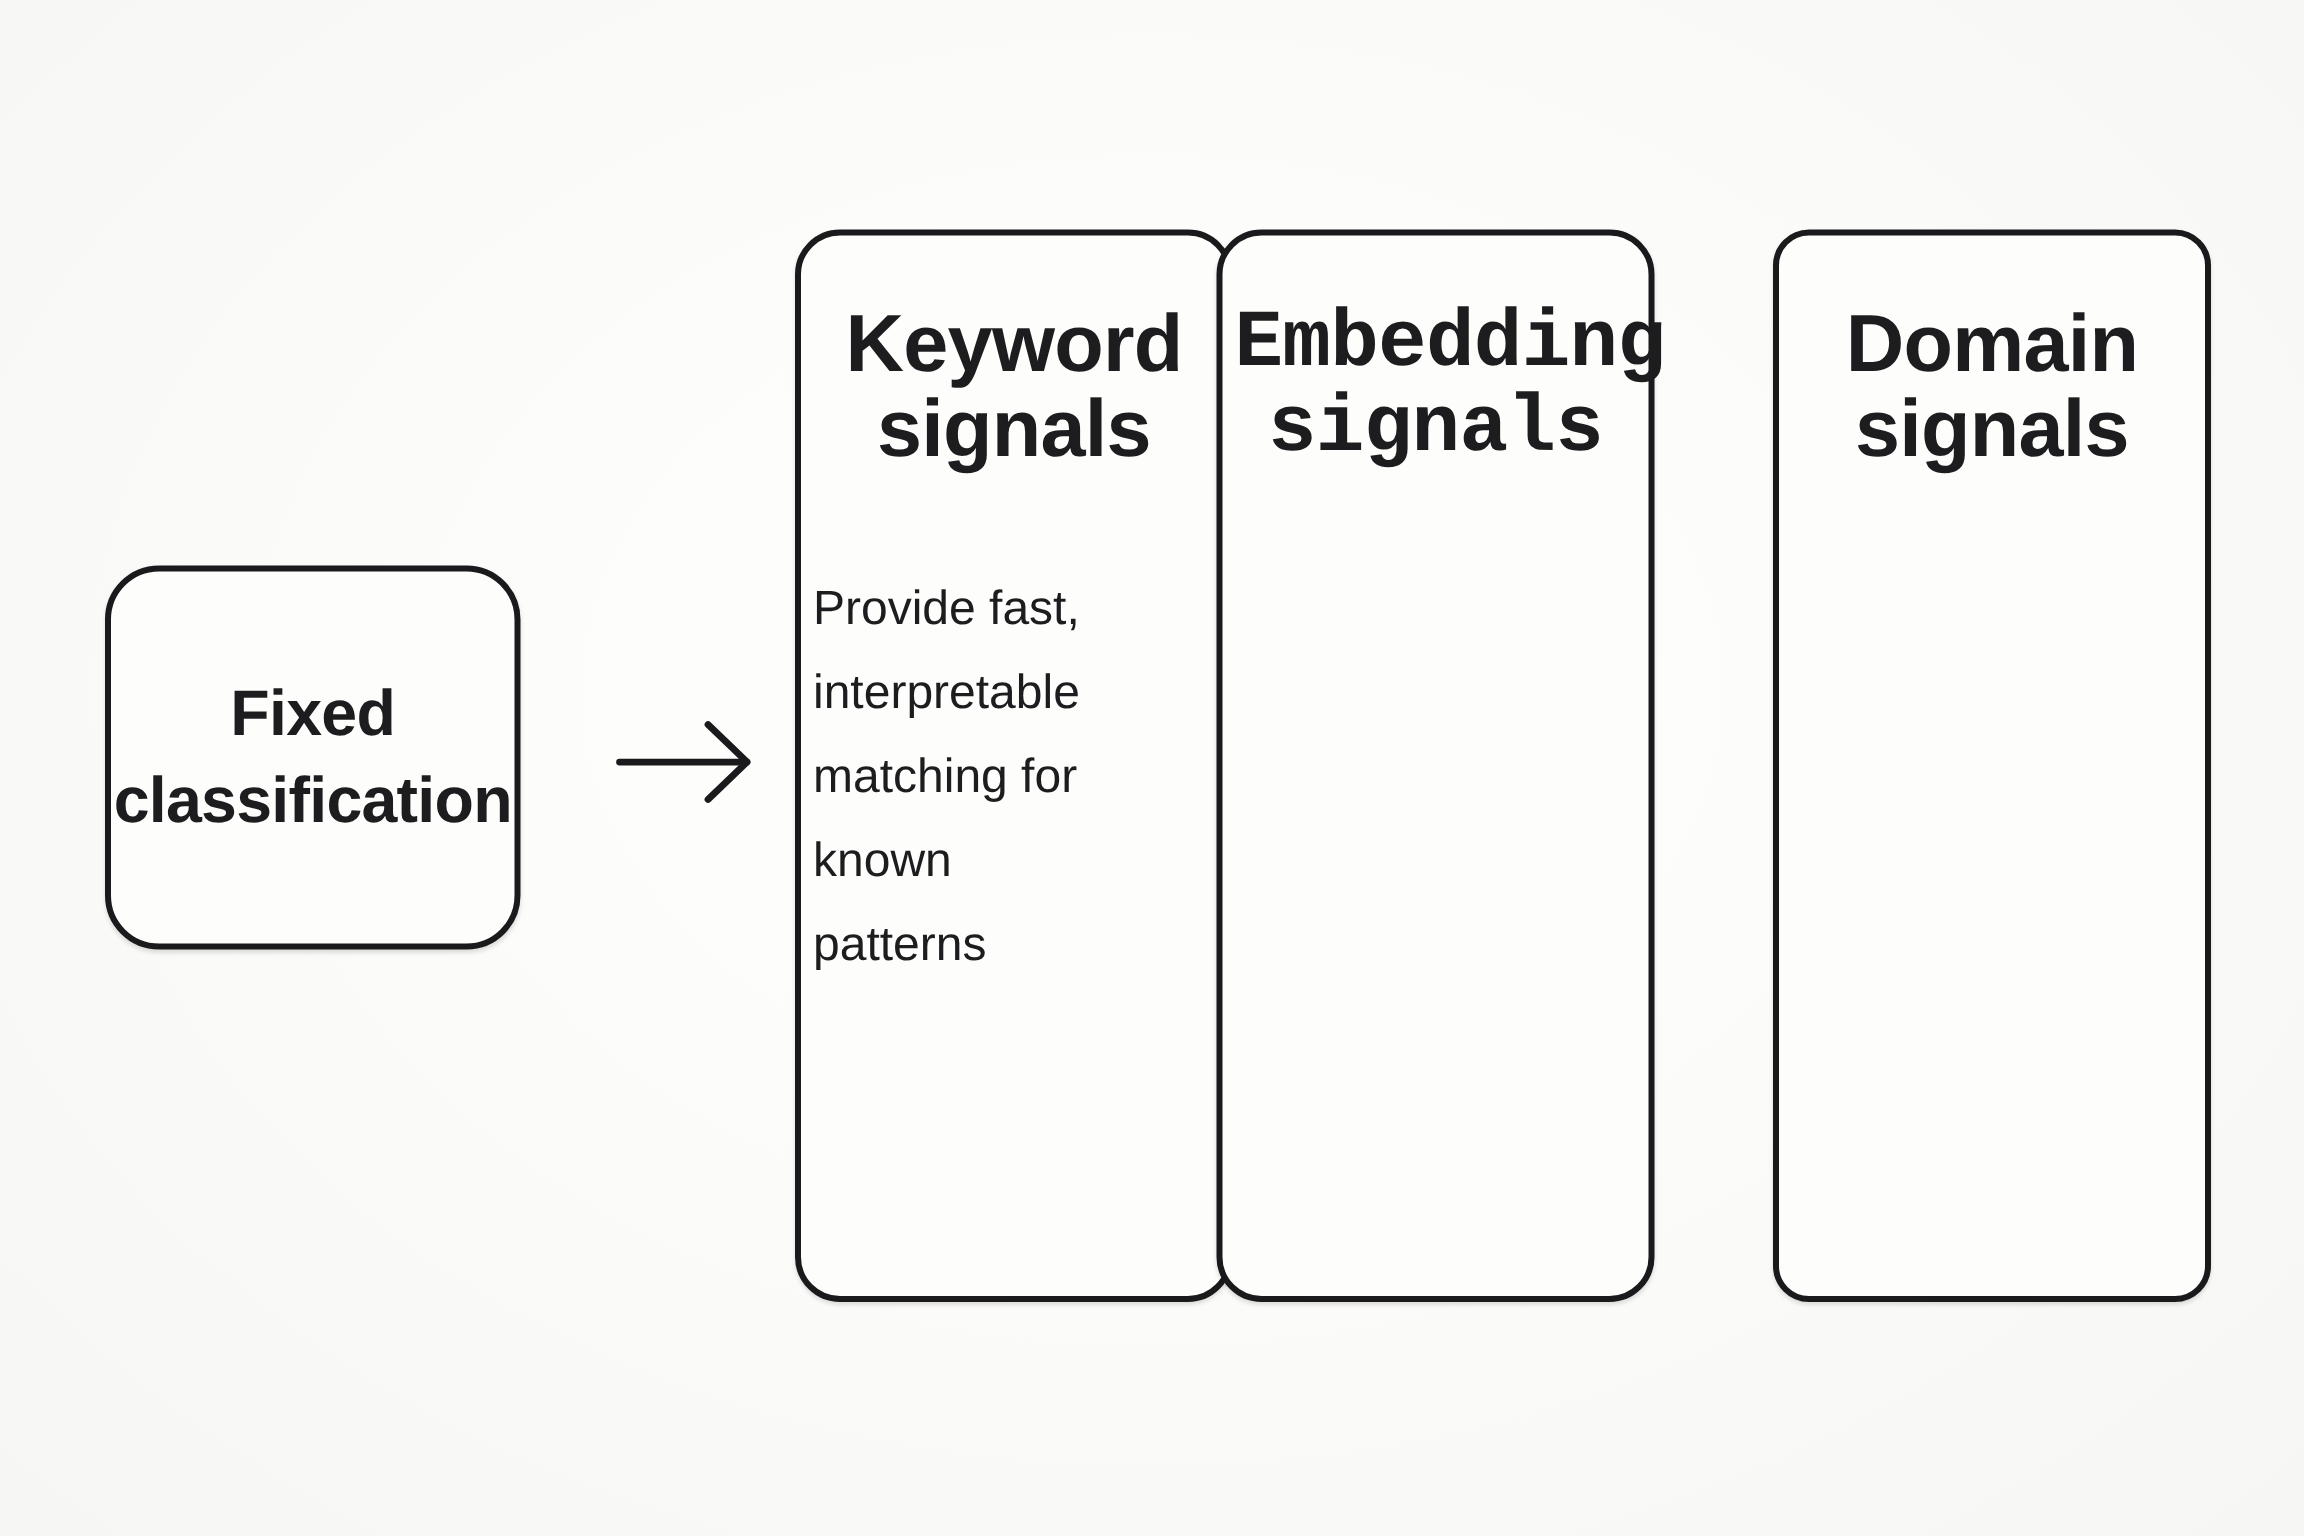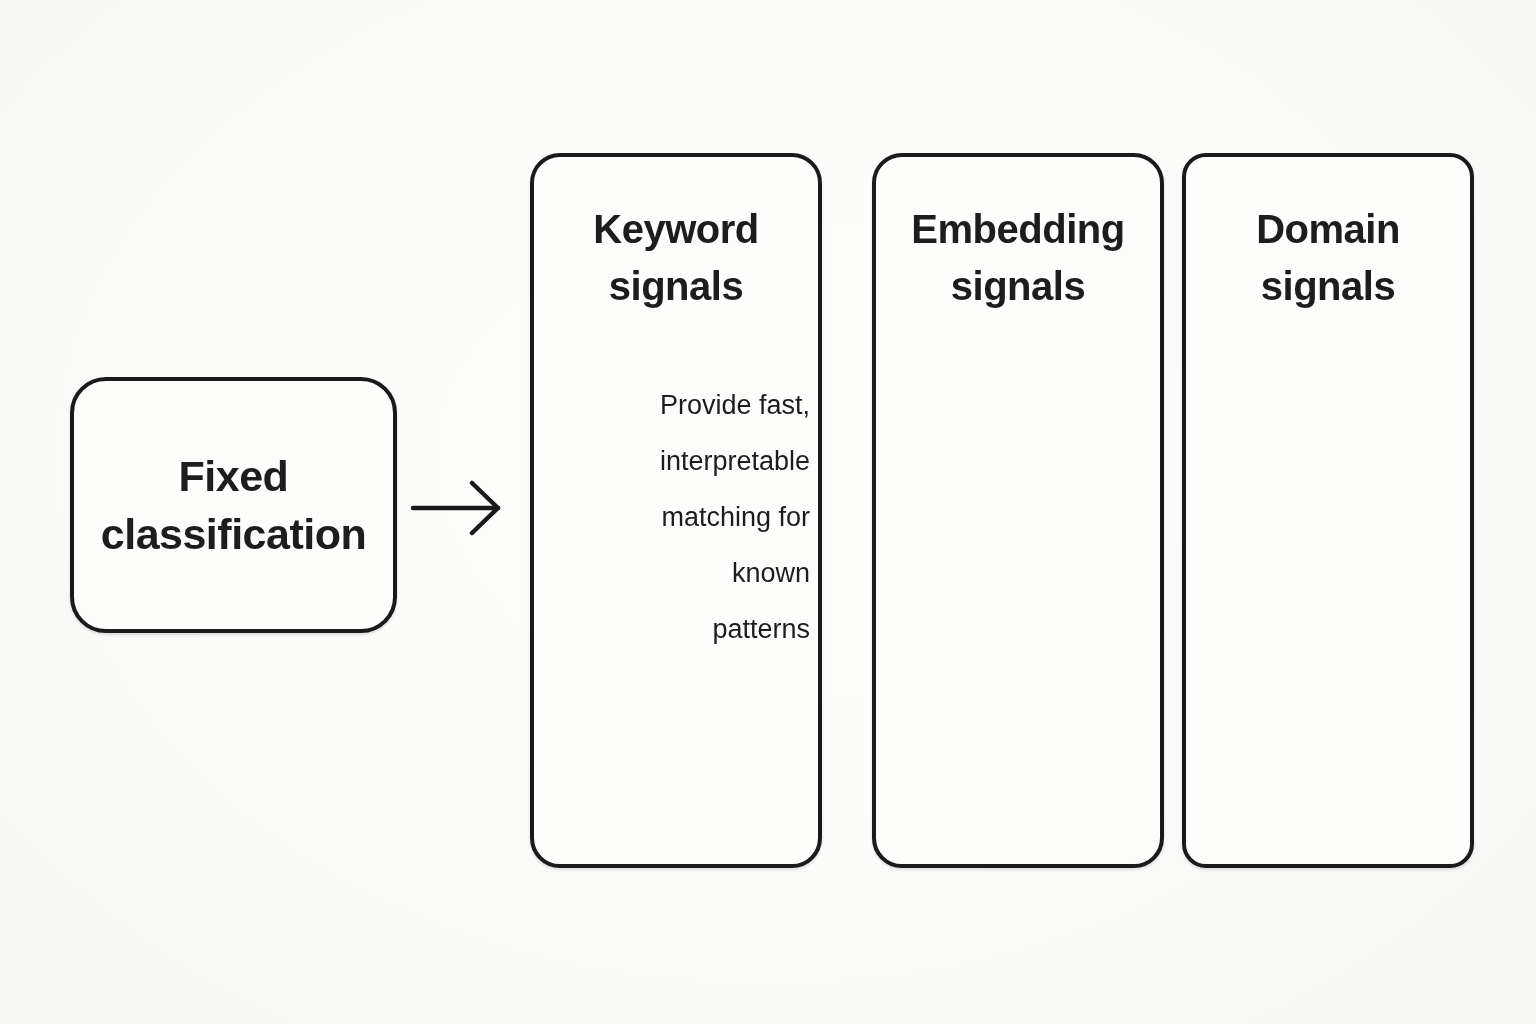--- a/index.html
+++ b/index.html
@@ -14,21 +14,21 @@
     background: radial-gradient(ellipse at 50% 45%, #fdfdfc 30%, #f6f6f4 100%);
     font-family: "Liberation Sans", sans-serif;
     color: #1d1d1f;
   }
 
   
   .fixed-node {
     position: absolute;
     left: 70px;
     top: 377px;
-    width: 327px;
+    width: 277px;
     height: 256px;
     box-sizing: border-box;
     border: 4px solid #1a1a1c;
     border-radius: 36px;
     background: #fdfdfc;
     box-shadow: 0 2px 3px rgba(0,0,0,0.12);
     display: flex;
     align-items: center;
     justify-content: center;
   }
@@ -64,38 +64,38 @@
     width: 292px;
     height: 715px;
     box-sizing: border-box;
     border: 4px solid #1a1a1c;
     border-radius: 30px;
     background: #fdfdfc;
     box-shadow: 0 2px 3px rgba(0,0,0,0.12);
     padding: 44px 8px 0 8px;
   }
   .card-0 { left: 530px; }
-  .card-1 { left: 872px; }
+  .card-1 { left: 811px; font-family: Liberation Mono, monospace; }
   .card-2 { left: 1182px; border-radius: 24px; }
 
   .card-title {
     margin: 0;
-    font-size: 40px;
+    font-size: 54px;
     font-weight: 700;
     line-height: 57px;
     letter-spacing: -0.5px;
     text-align: center;
     white-space: pre-line;
   }
   .card-desc {
     margin: 62px 0 0 0;
-    font-size: 27px;
+    font-size: 32px;
     font-weight: 400;
     line-height: 56px;
-    text-align: right;
+    text-align: left;
     white-space: pre-line;
   }
 </style>
 </head>
 <body>
 
 <div class="stage">
 
   <div class="fixed-node">
     <div class="node-label">Fixed

